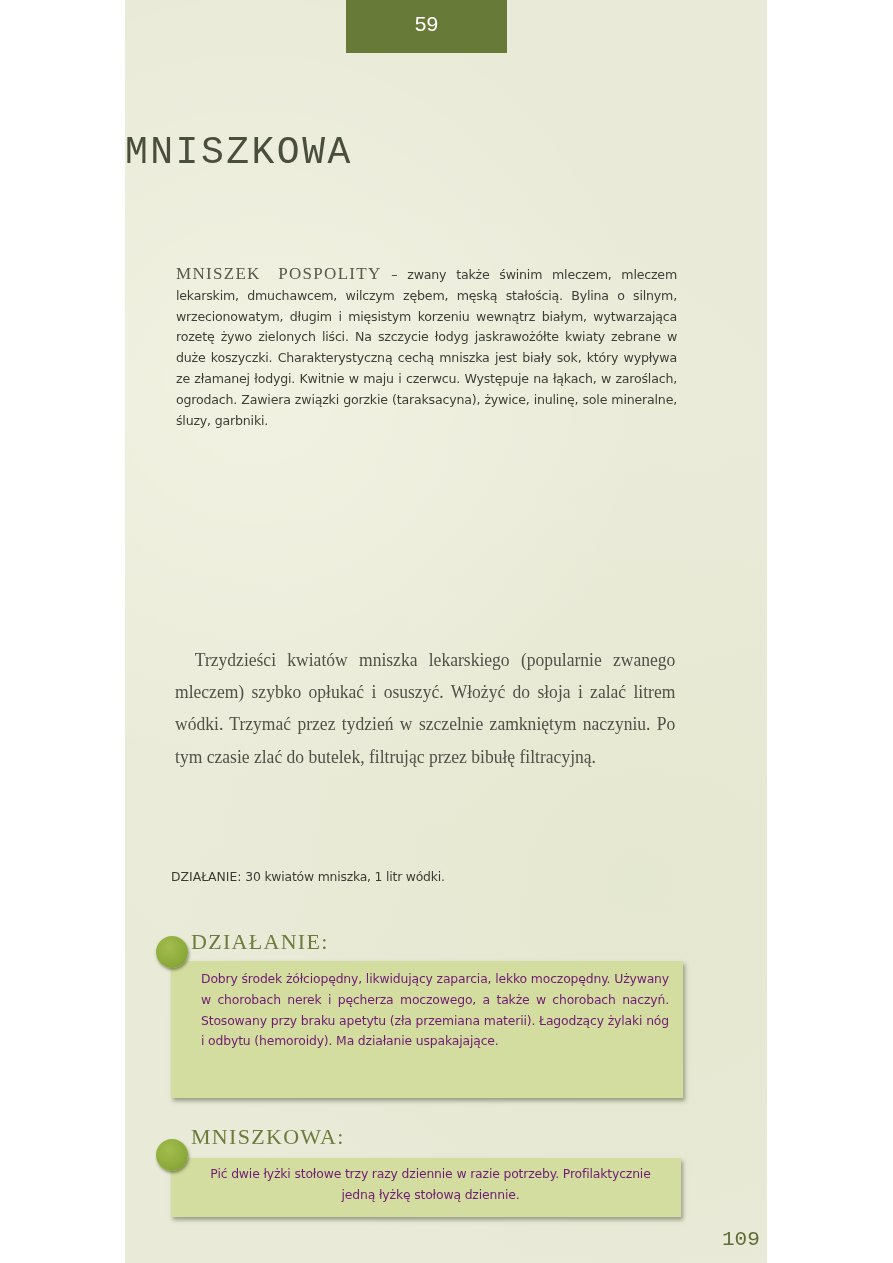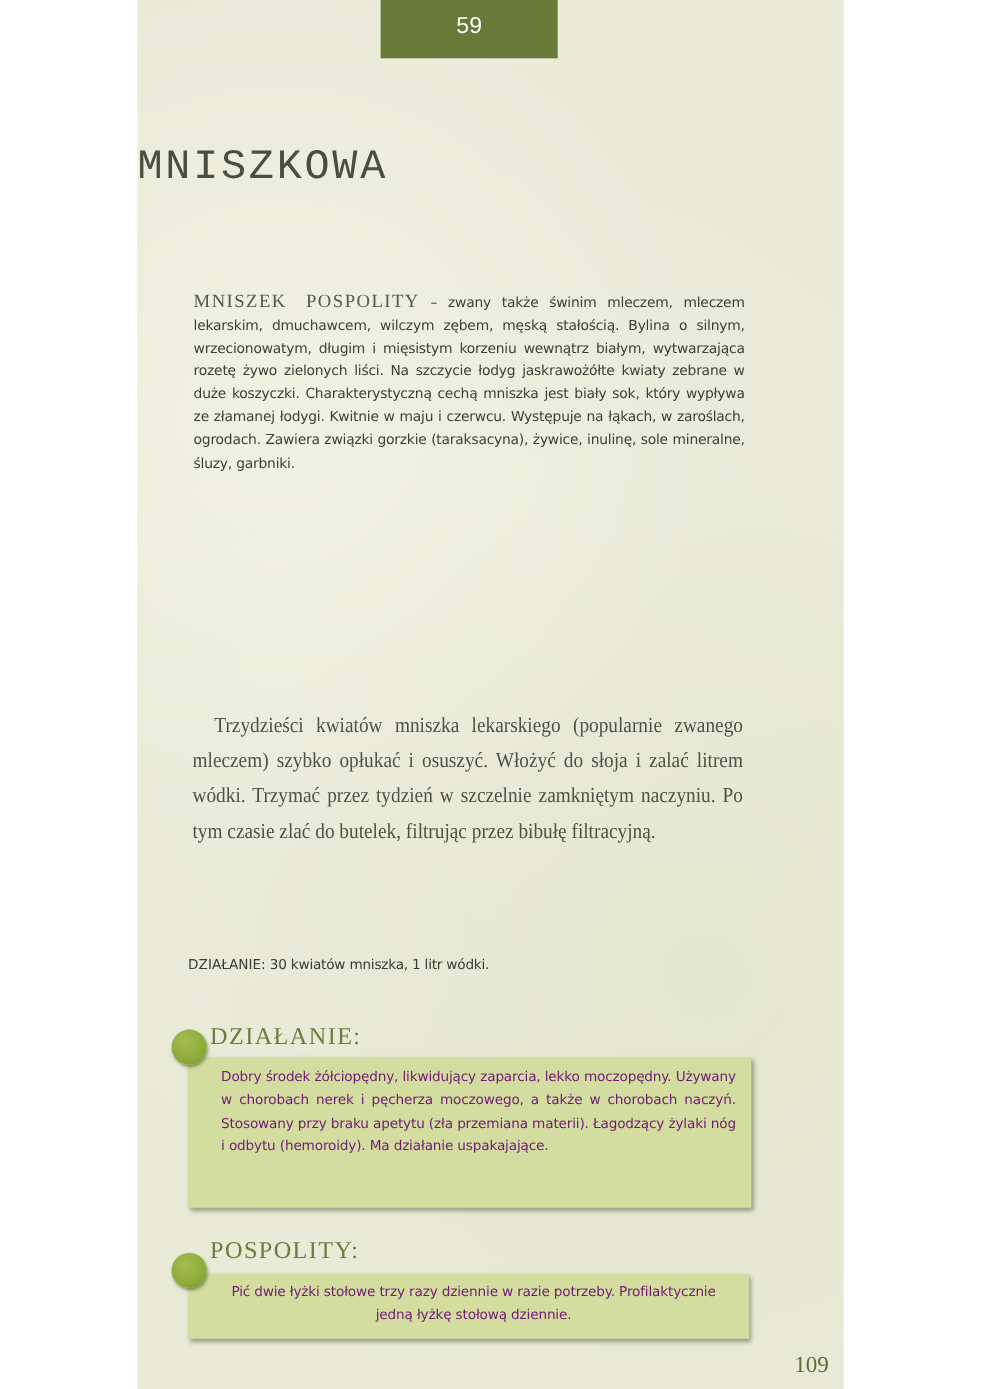--- a/index.html
+++ b/index.html
@@ -152,21 +152,21 @@
       top: 1158px;
       width: 510px;
       height: 59px;
       padding: 6px 14px 0 23px;
       text-align: center;
     }
     .page-number {
       position: absolute;
       left: 597px;
       top: 1228px;
-      font-family: Liberation Serif, serif;
+      font-family: Liberation Mono, monospace;
       font-size: 21px;
       color: #5f6c34;
     }
   </style>
 </head>
 <body>
 
 <div class="page">
 
   <div class="chapter-badge">
@@ -189,19 +189,19 @@
     <span class="label">DZIAŁANIE:</span><span> 30 kwiatów mniszka, 1 litr wódki.</span>
   </div>
 
   <div class="bullet" style="left:31px; top:936px;"></div>
   <div class="section-heading" style="left:66px; top:929px;">DZIAŁANIE:</div>
   <div class="box box-action">
     <p>Dobry środek żółciopędny, likwidujący zaparcia, lekko moczopędny. Używany w chorobach nerek i pęcherza moczowego, a także w chorobach naczyń. Stosowany przy braku apetytu (zła przemiana materii). Łagodzący żylaki nóg i odbytu (hemoroidy). Ma działanie uspakajające.</p>
   </div>
 
   <div class="bullet" style="left:31px; top:1139px;"></div>
-  <div class="section-heading" style="left:66px; top:1124px;">POSPOLITY:</div>
+  <div class="section-heading" style="left:66px; top:1124px;">MNISZKOWA:</div>
   <div class="box box-dosage">
     <p>Pić dwie łyżki stołowe trzy razy dziennie w razie potrzeby. Profilaktycznie jedną łyżkę stołową dziennie.</p>
   </div>
 
   <div class="page-number">109</div>
 </div>
 
 </body></html>

